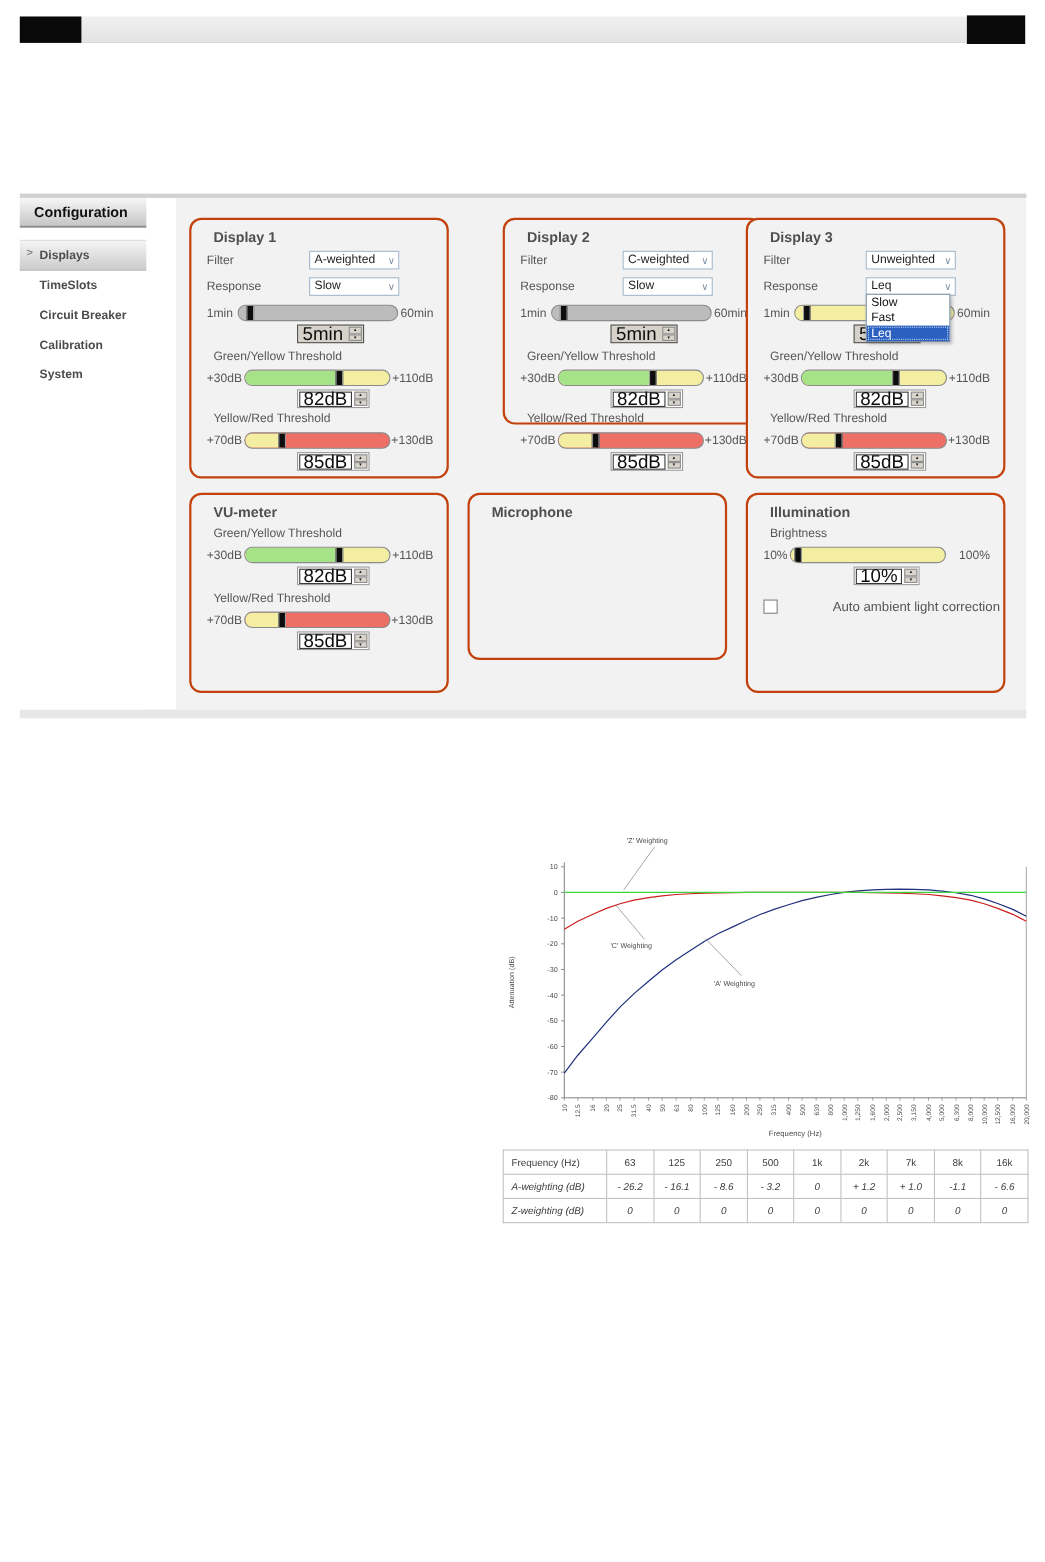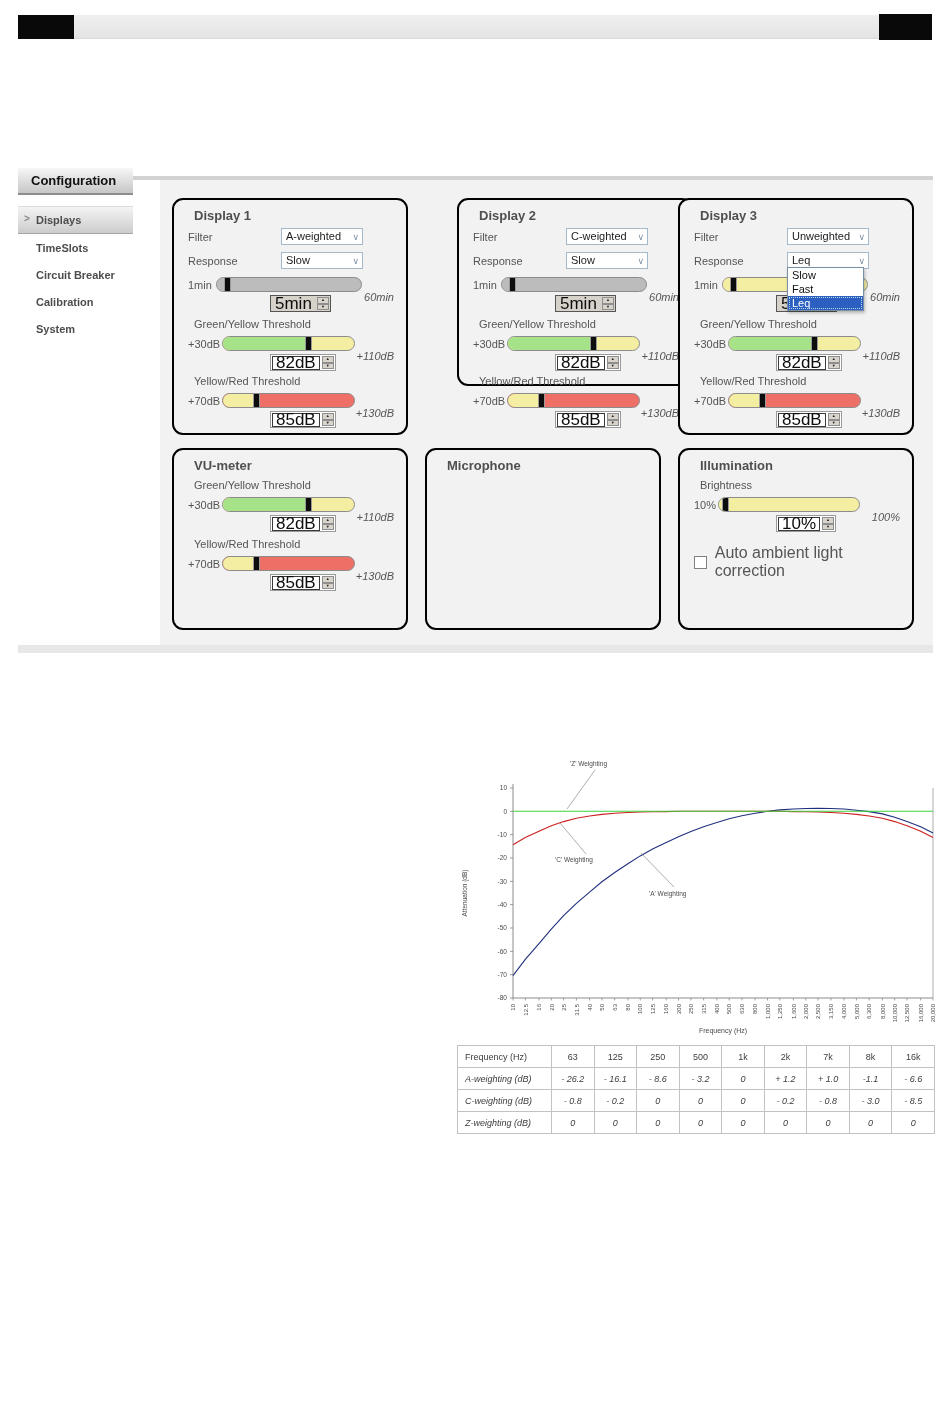--- a/index.html
+++ b/index.html
@@ -10,66 +10,66 @@
   
   .top-bar{left:18px;top:15px;width:914px;height:23px;background:linear-gradient(#efefef,#e4e4e4);border-bottom:1px solid #d8d8d8;}
   .top-block-left{left:18px;top:15px;width:56px;height:24px;background:#090909;}
   .top-block-right{left:879px;top:14px;width:53px;height:26px;background:#090909;}
 
   
   .strip-top{left:18px;top:176px;width:915px;height:4px;background:#d2d2d2;}
   .strip-bottom{left:18px;top:645px;width:915px;height:8px;background:#e7e7e7;}
 
   
-  .sidebar{left:18px;top:168px;width:115px;height:465px;background:#ffffff;}
+  .sidebar{left:18px;top:180px;width:115px;height:465px;background:#ffffff;}
   .sb-header{height:25px;background:linear-gradient(#f7f7f7,#c6c6c6);border-bottom:2px solid #8d8d8d;
              display:flex;align-items:center;padding-left:13px;font-size:13px;font-weight:bold;color:#101010;}
   .sb-item{height:26px;margin-top:1px;display:flex;align-items:center;padding-left:18px;
            font-size:11px;font-weight:bold;color:#4c4c4c;position:relative;cursor:pointer;}
   .sb-item.first{margin-top:11px;}
   .sb-item.selected{background:linear-gradient(#f4f4f4,#cccccc);border-top:1px solid #dcdcdc;border-bottom:1px solid #a5a5a5;}
   .sb-arrow{position:absolute;left:6px;top:6px;font-size:10px;color:#8a8a8a;}
 
   
   .main{left:160px;top:180px;width:773px;height:465px;background:#f2f2f2;}
-  .panel{position:absolute;background:#f2f2f2;border:2px solid #000000;border-radius:11px;box-sizing:border-box;}
+  .panel{position:absolute;background:#f2f2f2;border:2px solid #c2410c;border-radius:11px;box-sizing:border-box;}
   .p1{left:12px;top:18px;width:236px;height:237px;}
   .p2{left:265px;top:18px;width:236px;height:188px;margin-left:32px;}
   .p3{left:518px;top:18px;width:236px;height:237px;overflow:visible;}
   .p4{left:12px;top:268px;width:236px;height:182px;}
-  .p5{left:265px;top:268px;width:236px;height:182px;}
+  .p5{left:265px;top:268px;width:236px;height:152px;}
   .p6{left:518px;top:268px;width:236px;height:182px;}
   .panel h3{margin:8px 0 2px 20px;font-size:13px;font-weight:bold;color:#4f4f4f;}
 
   .prow{position:relative;margin:0 12px;}
   .sel-row{height:24px;}
   .plabel{position:absolute;left:2px;top:6px;font-size:11px;color:#555;}
   .pselect{position:absolute;left:95px;top:3px;width:76px;height:15px;border:1px solid #a3b8cb;background:#fff;
            font-size:11px;color:#1c1c1c;padding-left:4px;line-height:15px;cursor:pointer;}
   .chev{position:absolute;right:3px;top:1px;color:#7f93a5;font-size:9px;}
 
   .slide-row{height:20px;margin-top:2px;}
   .minl{position:absolute;left:2px;top:4px;font-size:11px;color:#555;}
-  .maxl{position:absolute;right:0;top:16px;font-size:11px;color:#555;font-style:italic;}
+  .maxl{position:absolute;right:0;top:4px;font-size:11px;color:#555;}
   .pill{position:absolute;top:2px;height:13px;border:1px solid #8b8b8b;border-radius:8px;overflow:hidden;cursor:pointer;}
   .fillL{position:absolute;left:0;top:0;bottom:0;}
   .thumb{position:absolute;top:0;bottom:0;width:5px;background:#0d0d0d;border-left:1px solid #9b9b9b;border-right:1px solid #9b9b9b;cursor:ew-resize;}
 
   .spin-row{height:15px;}
   .spinwrap{position:absolute;left:84px;top:0;display:flex;align-items:center;background:#fff;border:1px solid #9a9a9a;padding:1px;height:13px;box-sizing:content-box;}
   .spinwrap.gray{background:#d6d2ca;border:1px solid #555;}
   .sval{border:1px solid #3a3a3a;background:inherit;font-size:17px;color:#0d0d0d;padding:0 3px;min-width:26px;text-align:center;line-height:12px;}
   .spinwrap.gray .sval{border:none;}
   .spin-btns{display:flex;flex-direction:column;width:12px;margin-left:2px;height:13px;}
   .spin-btns span{flex:1;background:#d8d4cc;border:1px solid #8f8f8f;font-size:4px;line-height:4px;text-align:center;color:#222;cursor:pointer;}
 
   .thr-label{height:14px;margin-top:8px;padding-left:20px;font-size:11px;color:#555;}
   .thr-label.tight{margin-top:6px;}
 
-  .cbrow{display:flex;align-items:center;margin:14px 0 0 14px;font-size:16px;color:#555;}
+  .cbrow{display:flex;align-items:center;margin:14px 0 0 14px;font-size:12px;color:#555;gap:42px;}
   .cb{width:11px;height:11px;border:1px solid #808080;background:#fff;margin-right:8px;cursor:pointer;}
 
   
   .ddlist{position:absolute;left:107px;top:67px;width:75px;background:#fff;border:1px solid #7890a4;z-index:30;box-shadow:1px 2px 3px rgba(0,0,0,0.25);}
   .dditem{height:14px;display:flex;align-items:center;padding-left:4px;font-size:11px;color:#101010;cursor:pointer;}
   .dditem.sel{background:#2b5fc0;color:#fff;outline:1px dotted #bcd6f2;outline-offset:-2px;}
 
   
   .chart{left:455px;top:745px;width:490px;height:300px;}
   .chart svg{width:490px;height:300px;display:block;}
@@ -515,32 +515,20 @@
         <td>- 16.1</td>
         <td>- 8.6</td>
         <td>- 3.2</td>
         <td>0</td>
         <td>+ 1.2</td>
         <td>+ 1.0</td>
         <td>-1.1</td>
         <td>- 6.6</td>
       </tr>
       <tr class="vals">
-        <td class="lab">C-weighting (dB)</td>
-        <td>- 0.8</td>
-        <td>- 0.2</td>
-        <td>0</td>
-        <td>0</td>
-        <td>0</td>
-        <td>- 0.2</td>
-        <td>- 0.8</td>
-        <td>- 3.0</td>
-        <td>- 8.5</td>
-      </tr>
-      <tr class="vals">
         <td class="lab">Z-weighting (dB)</td>
         <td>0</td>
         <td>0</td>
         <td>0</td>
         <td>0</td>
         <td>0</td>
         <td>0</td>
         <td>0</td>
         <td>0</td>
         <td>0</td>

